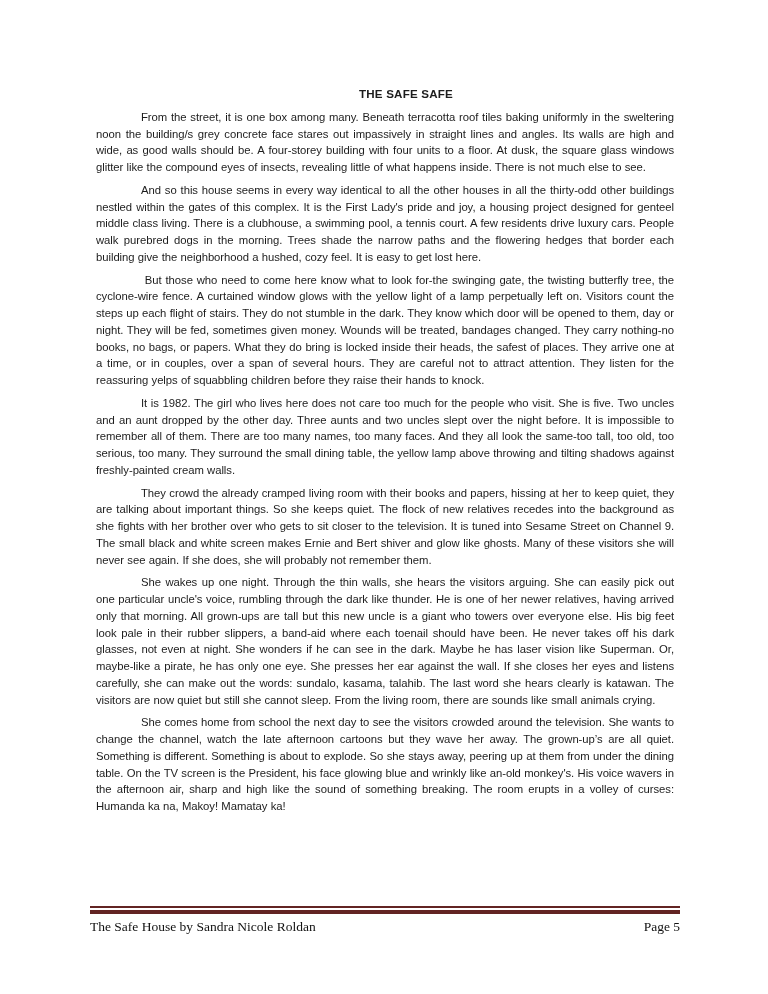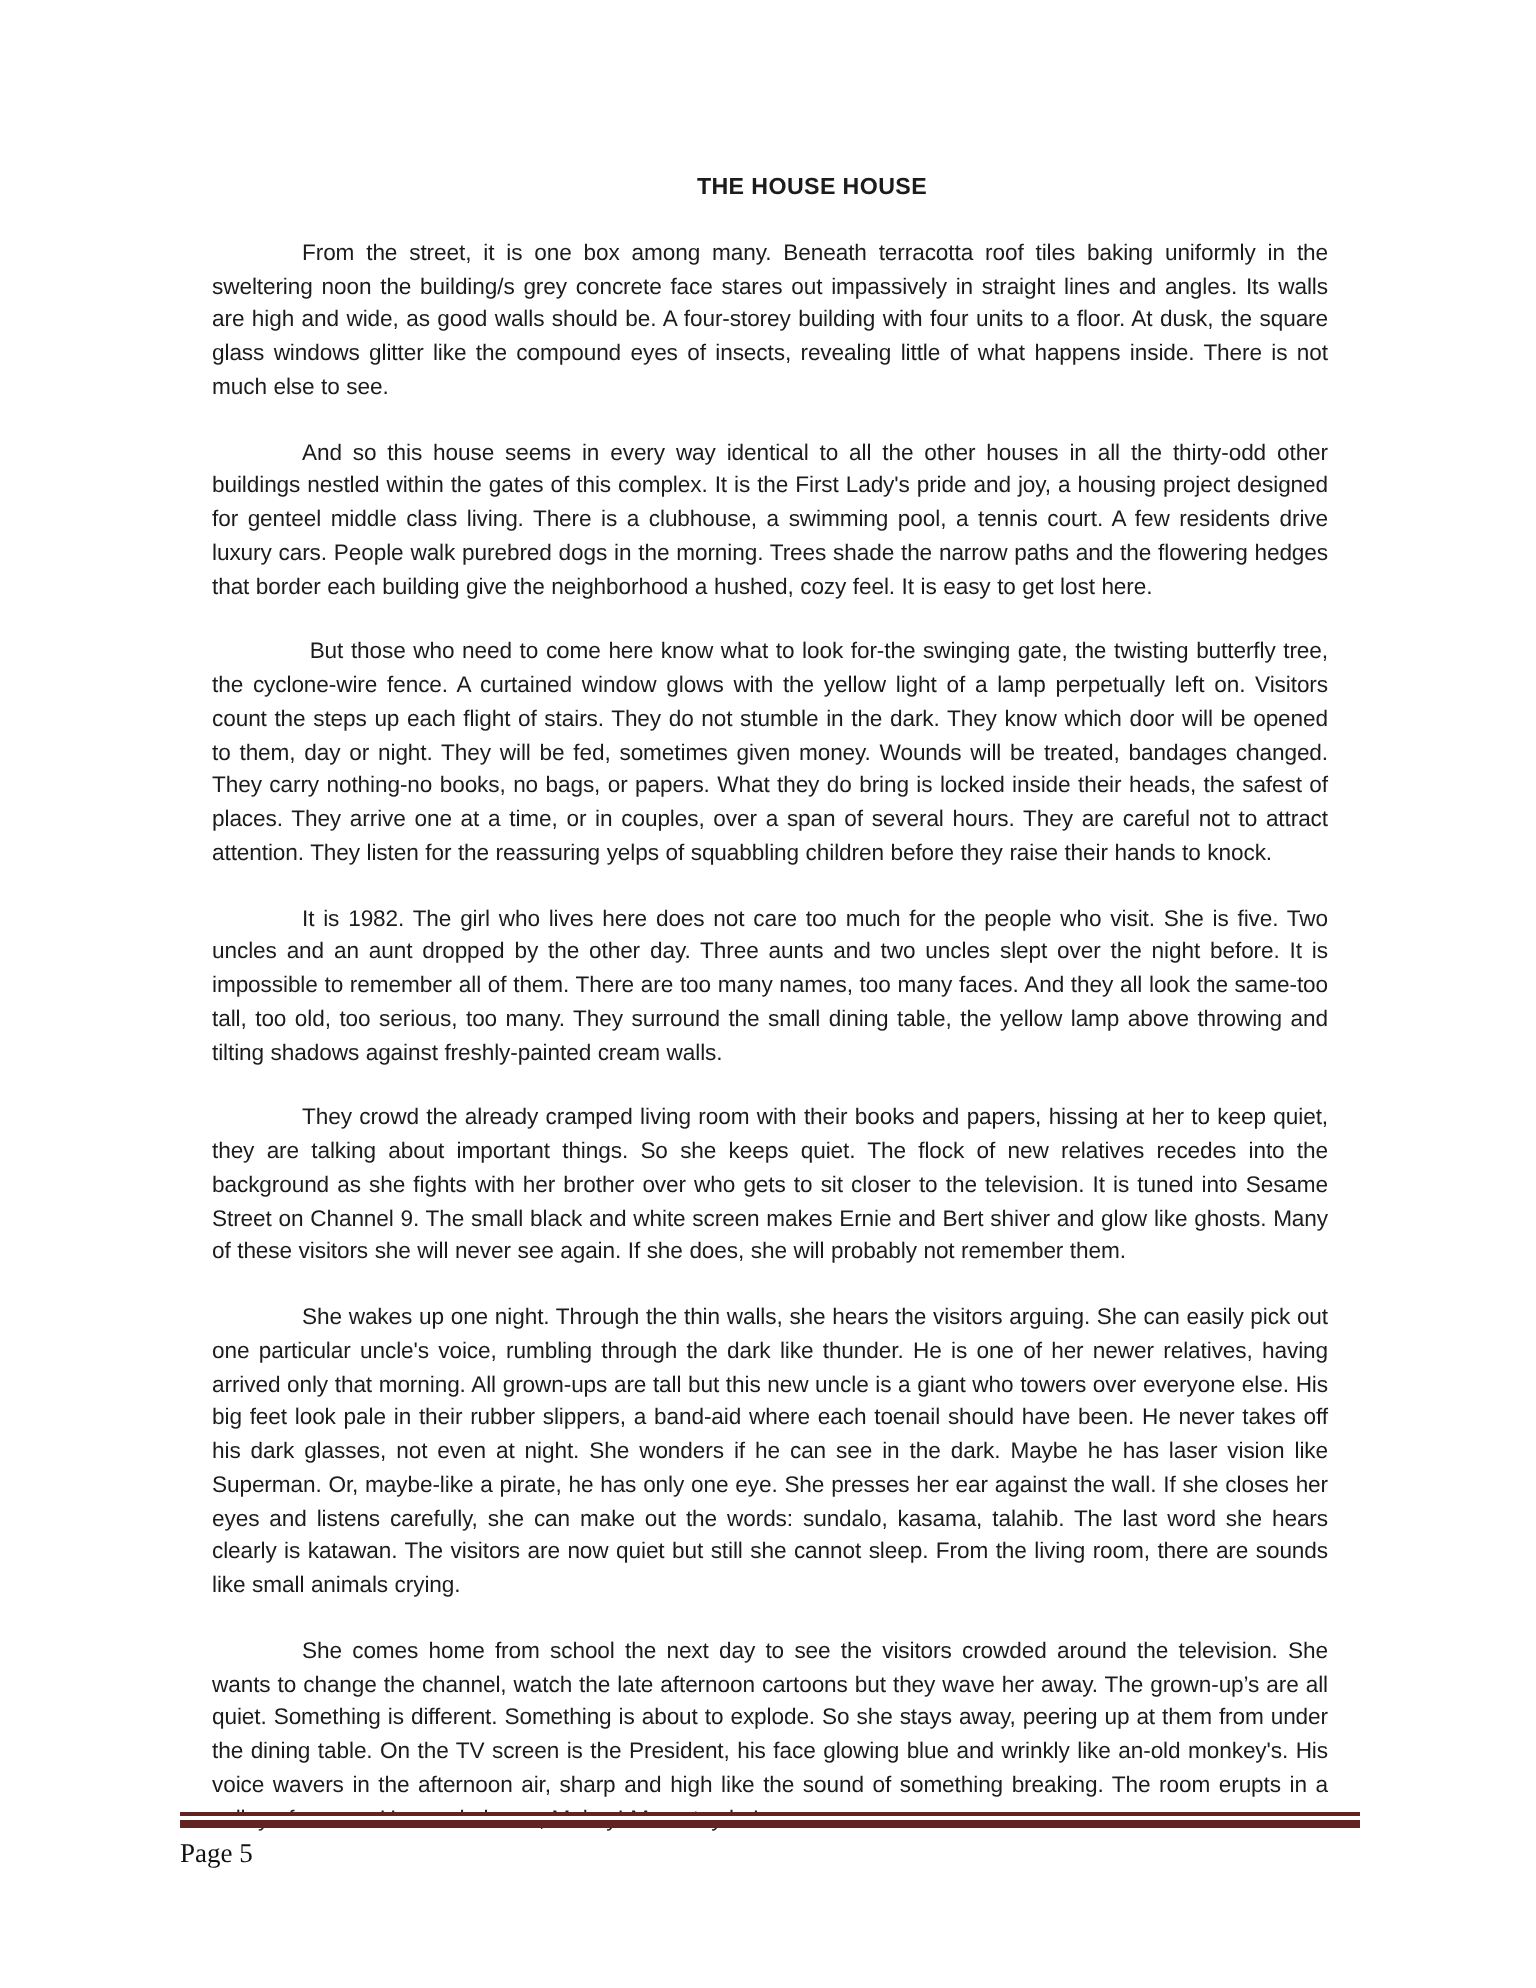--- a/index.html
+++ b/index.html
@@ -26,21 +26,21 @@
     padding-left: 42px;
     letter-spacing: 0.2px;
   }
   .doc-byline {
     text-align: center;
     font-size: 11.4px;
     line-height: 16.75px;
     padding-left: 36px;
   }
   .body-text p {
-    margin: 16px;
+    margin: 6px;
     text-align: justify;
     text-indent: 45px;
     font-size: 11.3px;
     line-height: 16.75px;
     letter-spacing: -0.05px;
     word-spacing: 0.2px;
   }
   .italic { }
   .footer {
     position: absolute;
@@ -59,33 +59,34 @@
     font-family: "Liberation Serif", serif;
     font-size: 13.5px;
     color: #111111;
   }
 </style>
 </head>
 <body>
 
 <div class="page">
   <div class="content">
-    <div class="doc-title">THE HOUSE HOUSE</div>
+    <div class="doc-title">THE SAFE SAFE</div>
     <div class="body-text">
       <p><span>From the street, it is one box among many. Beneath terracotta roof tiles baking uniformly in the sweltering noon the building/s grey concrete face stares out impassively in straight lines and angles. Its walls are high and wide, as good walls should be. A four-storey building with four units to a floor. At dusk, the square glass windows glitter like the compound eyes of insects, revealing little of what happens inside. There is not much else to see.</span></p>
       <p><span>And so this house seems in every way identical to all the other houses in all the thirty-odd other buildings nestled within the gates of this complex. It is the First Lady's pride and joy, a housing project designed for genteel middle class living. There is a clubhouse, a swimming pool, a tennis court. A few residents drive luxury cars. People walk purebred dogs in the morning. Trees shade the narrow paths and the flowering hedges that border each building give the neighborhood a hushed, cozy feel. It is easy to get lost here.</span></p>
       <p><span>&nbsp;But those who need to come here know what to look for-the swinging gate, the twisting butterfly tree, the cyclone-wire fence. A curtained window glows with the yellow light of a lamp perpetually left on. Visitors count the steps up each flight of stairs. They do not stumble in the dark. They know which door will be opened to them, day or night. They will be fed, sometimes given money. Wounds will be treated, bandages changed. They carry nothing-no books, no bags, or papers. What they do bring is locked inside their heads, the safest of places. They arrive one at a time, or in couples, over a span of several hours. They are careful not to attract attention. They listen for the reassuring yelps of squabbling children before they raise their hands to knock.</span></p>
       <p><span>It is 1982. The girl who lives here does not care too much for the people who visit. She is five. Two uncles and an aunt dropped by the other day. Three aunts and two uncles slept over the night before. It is impossible to remember all of them. There are too many names, too many faces. And they all look the same-too tall, too old, too serious, too many. They surround the small dining table, the yellow lamp above throwing and tilting shadows against freshly-painted cream walls.</span></p>
       <p><span>They crowd the already cramped living room with their books and papers, hissing at her to keep quiet, they are talking about important things. So she keeps quiet. The flock of new relatives recedes into the background as she fights with her brother over who gets to sit closer to the television. It is tuned into Sesame Street on Channel 9. The small black and white screen makes Ernie and Bert shiver and glow like ghosts. Many of these visitors she will never see again. If she does, she will probably not remember them.</span></p>
       <p><span>She wakes up one night. Through the thin walls, she hears the visitors arguing. She can easily pick out one particular uncle's voice, rumbling through the dark like thunder. He is one of her newer relatives, having arrived only that morning. All grown-ups are tall but this new uncle is a giant who towers over everyone else. His big feet look pale in their rubber slippers, a band-aid where each toenail should have been. He never takes off his dark glasses, not even at night. She wonders if he can see in the dark. Maybe he has laser vision like Superman. Or, maybe-like a pirate, he has only one eye. She presses her ear against the wall. If she closes her eyes and listens carefully, she can make out the words: sundalo, kasama, talahib. The last word she hears clearly is katawan. The visitors are now quiet but still she cannot sleep. From the living room, there are sounds like small animals crying.</span></p>
       <p><span>She comes home from school the next day to see the visitors crowded around the television. She wants to change the channel, watch the late afternoon cartoons but they wave her away. The grown-up’s are all quiet. Something is different. Something is about to explode. So she stays away, peering up at them from under the dining table. On the TV screen is the President, his face glowing blue and wrinkly like an-old monkey's. His voice wavers in the afternoon air, sharp and high like the sound of something breaking. The room erupts in a volley of curses: </span><span class="italic">Humanda ka na, Makoy! Mamatay ka!</span></p>
     </div>
   </div>
 
   <div class="footer">
     <div class="rule-thin" style="background: rgb(98, 36, 35);"></div>
     <div class="rule-gap"></div>
     <div class="rule-thick" style="background: rgb(98, 36, 35);"></div>
     <div class="footer-row">
+      <span>The Safe House by Sandra Nicole Roldan</span>
       <span>Page 5</span>
     </div>
   </div>
 </div>
 
 </body></html>

